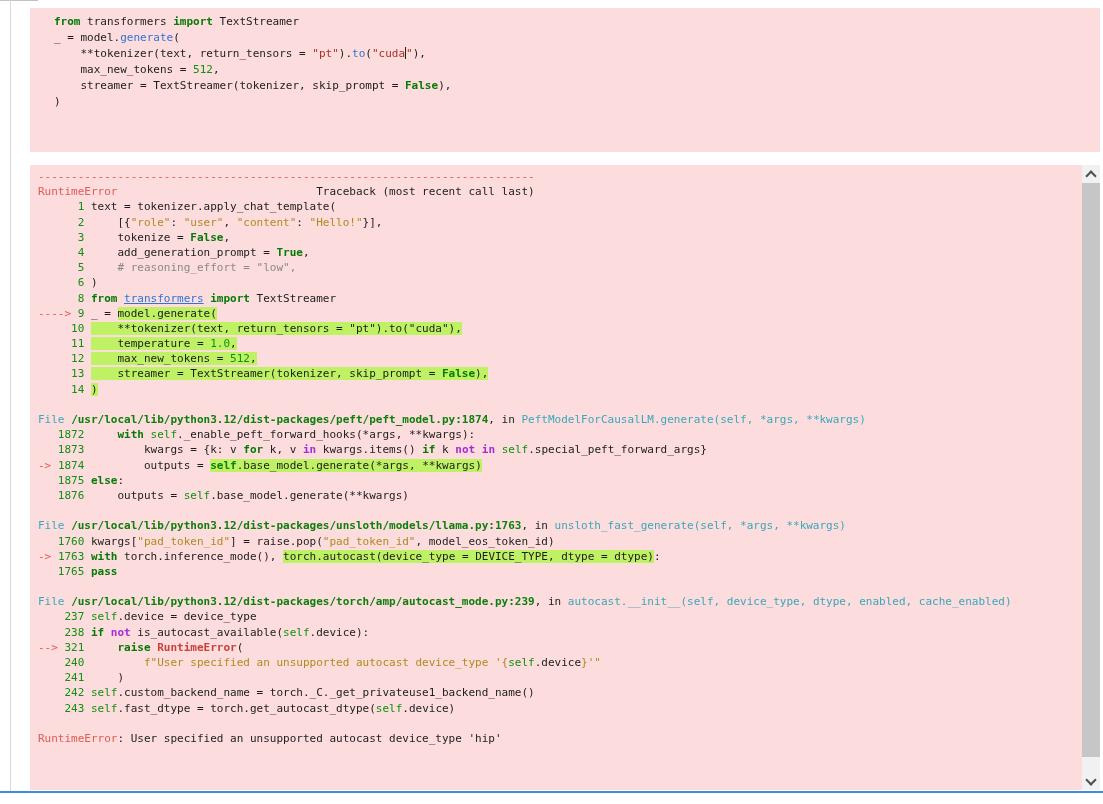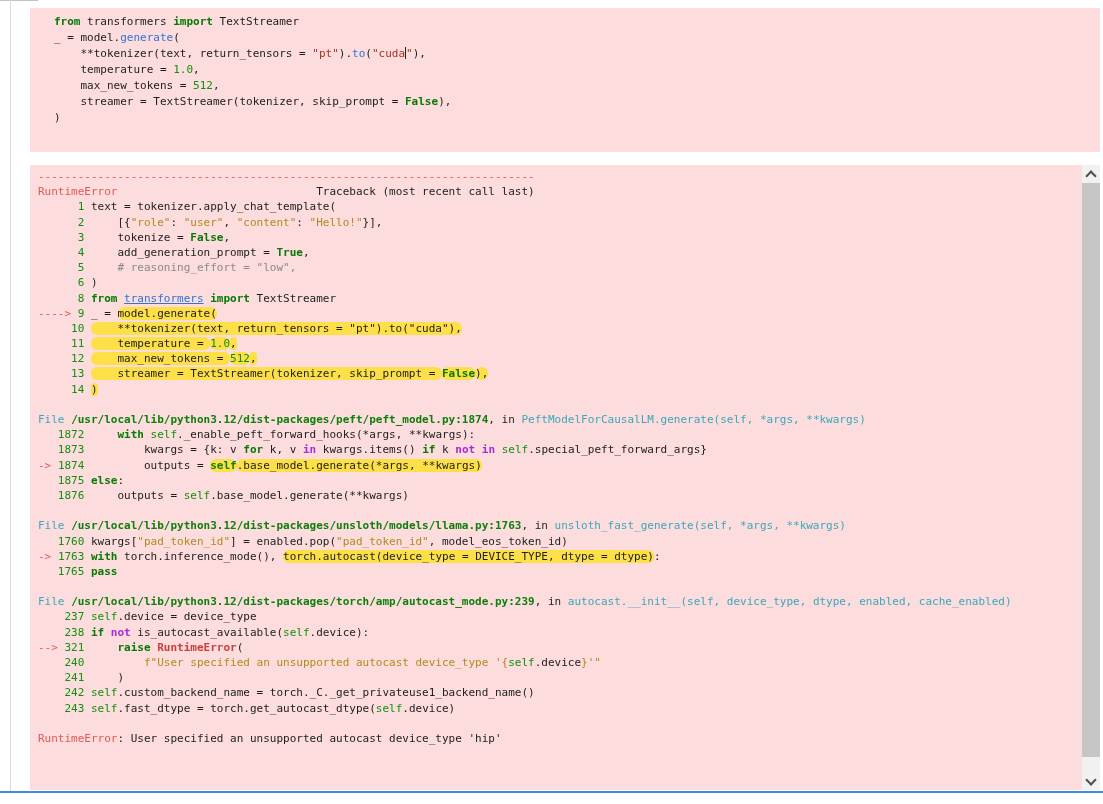--- a/index.html
+++ b/index.html
@@ -16,21 +16,21 @@
   .editor-cell .code-line{height:16px;line-height:16px;white-space:pre;}
 
   
   .output-wrap{position:absolute;left:30px;top:165px;width:1070px;height:625px;}
   .output-area{position:absolute;left:0;top:0;right:18px;bottom:0;background:#fcdcdc;
                box-sizing:border-box;padding:4px 0 0 8px;font-size:11px;color:#1d1d1d;
                overflow:hidden;}
   .output-area .code-line{height:15.2px;line-height:15.2px;white-space:pre;}
 
   
-  .hl{background:#fde047;border-radius:6px;}
+  .hl{background:#bef264;}
   .r{color:#de5b56;}
   .cy{color:#3aa8bc;}
   .g{color:#109010;}
   .gb{color:#0d7f0d;font-weight:bold;}
   .kw{color:#067a06;font-weight:bold;}
   .mag{color:#a62cd6;font-weight:bold;}
   .sand{color:#b08a1f;}
   .cmt{color:#8a8a8a;}
   .exc{color:#c9413c;font-weight:bold;}
   .mod{color:#2e74d6;text-decoration:underline;}
@@ -53,21 +53,20 @@
 </head>
 <body>
 
 <div class="top-edge"></div>
 <div class="gutter-line"></div>
 
 <div id="editor" class="editor-cell">
     <div class="code-line"><span class="kw">from</span><span> transformers </span><span class="kw">import</span><span> TextStreamer</span></div>
     <div class="code-line"><span>_ = model.</span><span class="efn">generate</span><span>(</span></div>
     <div class="code-line"><span>    **tokenizer(text, return_tensors = </span><span class="estr">"pt"</span><span>).</span><span class="efn">to</span><span>(</span><span class="estr">"cuda</span><span class="caret"></span><span class="estr">"</span><span>),</span></div>
-    <div class="code-line"><span>    temperature = </span><span class="g">1.0</span><span>,</span></div>
     <div class="code-line"><span>    max_new_tokens = </span><span class="g">512</span><span>,</span></div>
     <div class="code-line"><span>    streamer = TextStreamer(tokenizer, skip_prompt = </span><span class="kw">False</span><span>),</span></div>
     <div class="code-line"><span>)</span></div>
   </div>
 
 <div class="output-wrap">
   <div id="output" class="output-area">
       <div class="code-line"><span class="r">---------------------------------------------------------------------------</span></div>
       <div class="code-line"><span class="r">RuntimeError</span><span>                              Traceback (most recent call last)</span></div>
       <div class="code-line"><span class="g">      1</span><span> text = tokenizer.apply_chat_template(</span></div>
@@ -85,21 +84,21 @@
       <div class="code-line"><span class="g">     14</span><span> </span><span class="hl">)</span></div>
       <div class="code-line">&nbsp;</div>
       <div class="code-line"><span class="cy">File </span><span class="gb">/usr/local/lib/python3.12/dist-packages/peft/peft_model.py:1874</span><span>, in </span><span class="cy">PeftModelForCausalLM.generate(self, *args, **kwargs)</span></div>
       <div class="code-line"><span class="g">   1872</span><span>     </span><span class="kw">with</span><span> </span><span class="g">self</span><span>._enable_peft_forward_hooks(*args, **kwargs):</span></div>
       <div class="code-line"><span class="g">   1873</span><span>         kwargs = {k: v </span><span class="kw">for</span><span> k, v </span><span class="mag">in</span><span> kwargs.items() </span><span class="kw">if</span><span> k </span><span class="mag">not</span><span> </span><span class="mag">in</span><span> </span><span class="g">self</span><span>.special_peft_forward_args}</span></div>
       <div class="code-line"><span class="r">-&gt; </span><span class="g">1874</span><span>         outputs = </span><span class="hl gb">self</span><span class="hl">.base_model.generate(*args, **kwargs)</span></div>
       <div class="code-line"><span class="g">   1875</span><span> </span><span class="kw">else</span><span>:</span></div>
       <div class="code-line"><span class="g">   1876</span><span>     outputs = </span><span class="g">self</span><span>.base_model.generate(**kwargs)</span></div>
       <div class="code-line">&nbsp;</div>
       <div class="code-line"><span class="cy">File </span><span class="gb">/usr/local/lib/python3.12/dist-packages/unsloth/models/llama.py:1763</span><span>, in </span><span class="cy">unsloth_fast_generate(self, *args, **kwargs)</span></div>
-      <div class="code-line"><span class="g">   1760</span><span> kwargs[</span><span class="sand">"pad_token_id"</span><span>] = enabled.pop(</span><span class="sand">"pad_token_id"</span><span>, model_eos_token_id)</span></div>
+      <div class="code-line"><span class="g">   1760</span><span> kwargs[</span><span class="sand">"pad_token_id"</span><span>] = raise.pop(</span><span class="sand">"pad_token_id"</span><span>, model_eos_token_id)</span></div>
       <div class="code-line"><span class="r">-&gt; </span><span class="g">1763</span><span> </span><span class="kw">with</span><span> torch.inference_mode(), </span><span class="hl">torch.autocast(device_type = DEVICE_TYPE, dtype = dtype)</span><span>:</span></div>
       <div class="code-line"><span class="g">   1765</span><span> </span><span class="kw">pass</span></div>
       <div class="code-line">&nbsp;</div>
       <div class="code-line"><span class="cy">File </span><span class="gb">/usr/local/lib/python3.12/dist-packages/torch/amp/autocast_mode.py:239</span><span>, in </span><span class="cy">autocast.__init__(self, device_type, dtype, enabled, cache_enabled)</span></div>
       <div class="code-line"><span class="g">    237</span><span> </span><span class="g">self</span><span>.device = device_type</span></div>
       <div class="code-line"><span class="g">    238</span><span> </span><span class="kw">if</span><span> </span><span class="mag">not</span><span> is_autocast_available(</span><span class="g">self</span><span>.device):</span></div>
       <div class="code-line"><span class="r">--&gt; </span><span class="g">321</span><span>     </span><span class="kw">raise</span><span> </span><span class="exc">RuntimeError</span><span>(</span></div>
       <div class="code-line"><span class="g">    240</span><span>         </span><span class="sand">f"User specified an unsupported autocast device_type '{</span><span class="g">self</span><span>.device</span><span class="sand">}'"</span></div>
       <div class="code-line"><span class="g">    241</span><span>     )</span></div>
       <div class="code-line"><span class="g">    242</span><span> </span><span class="g">self</span><span>.custom_backend_name = torch._C._get_privateuse1_backend_name()</span></div>

